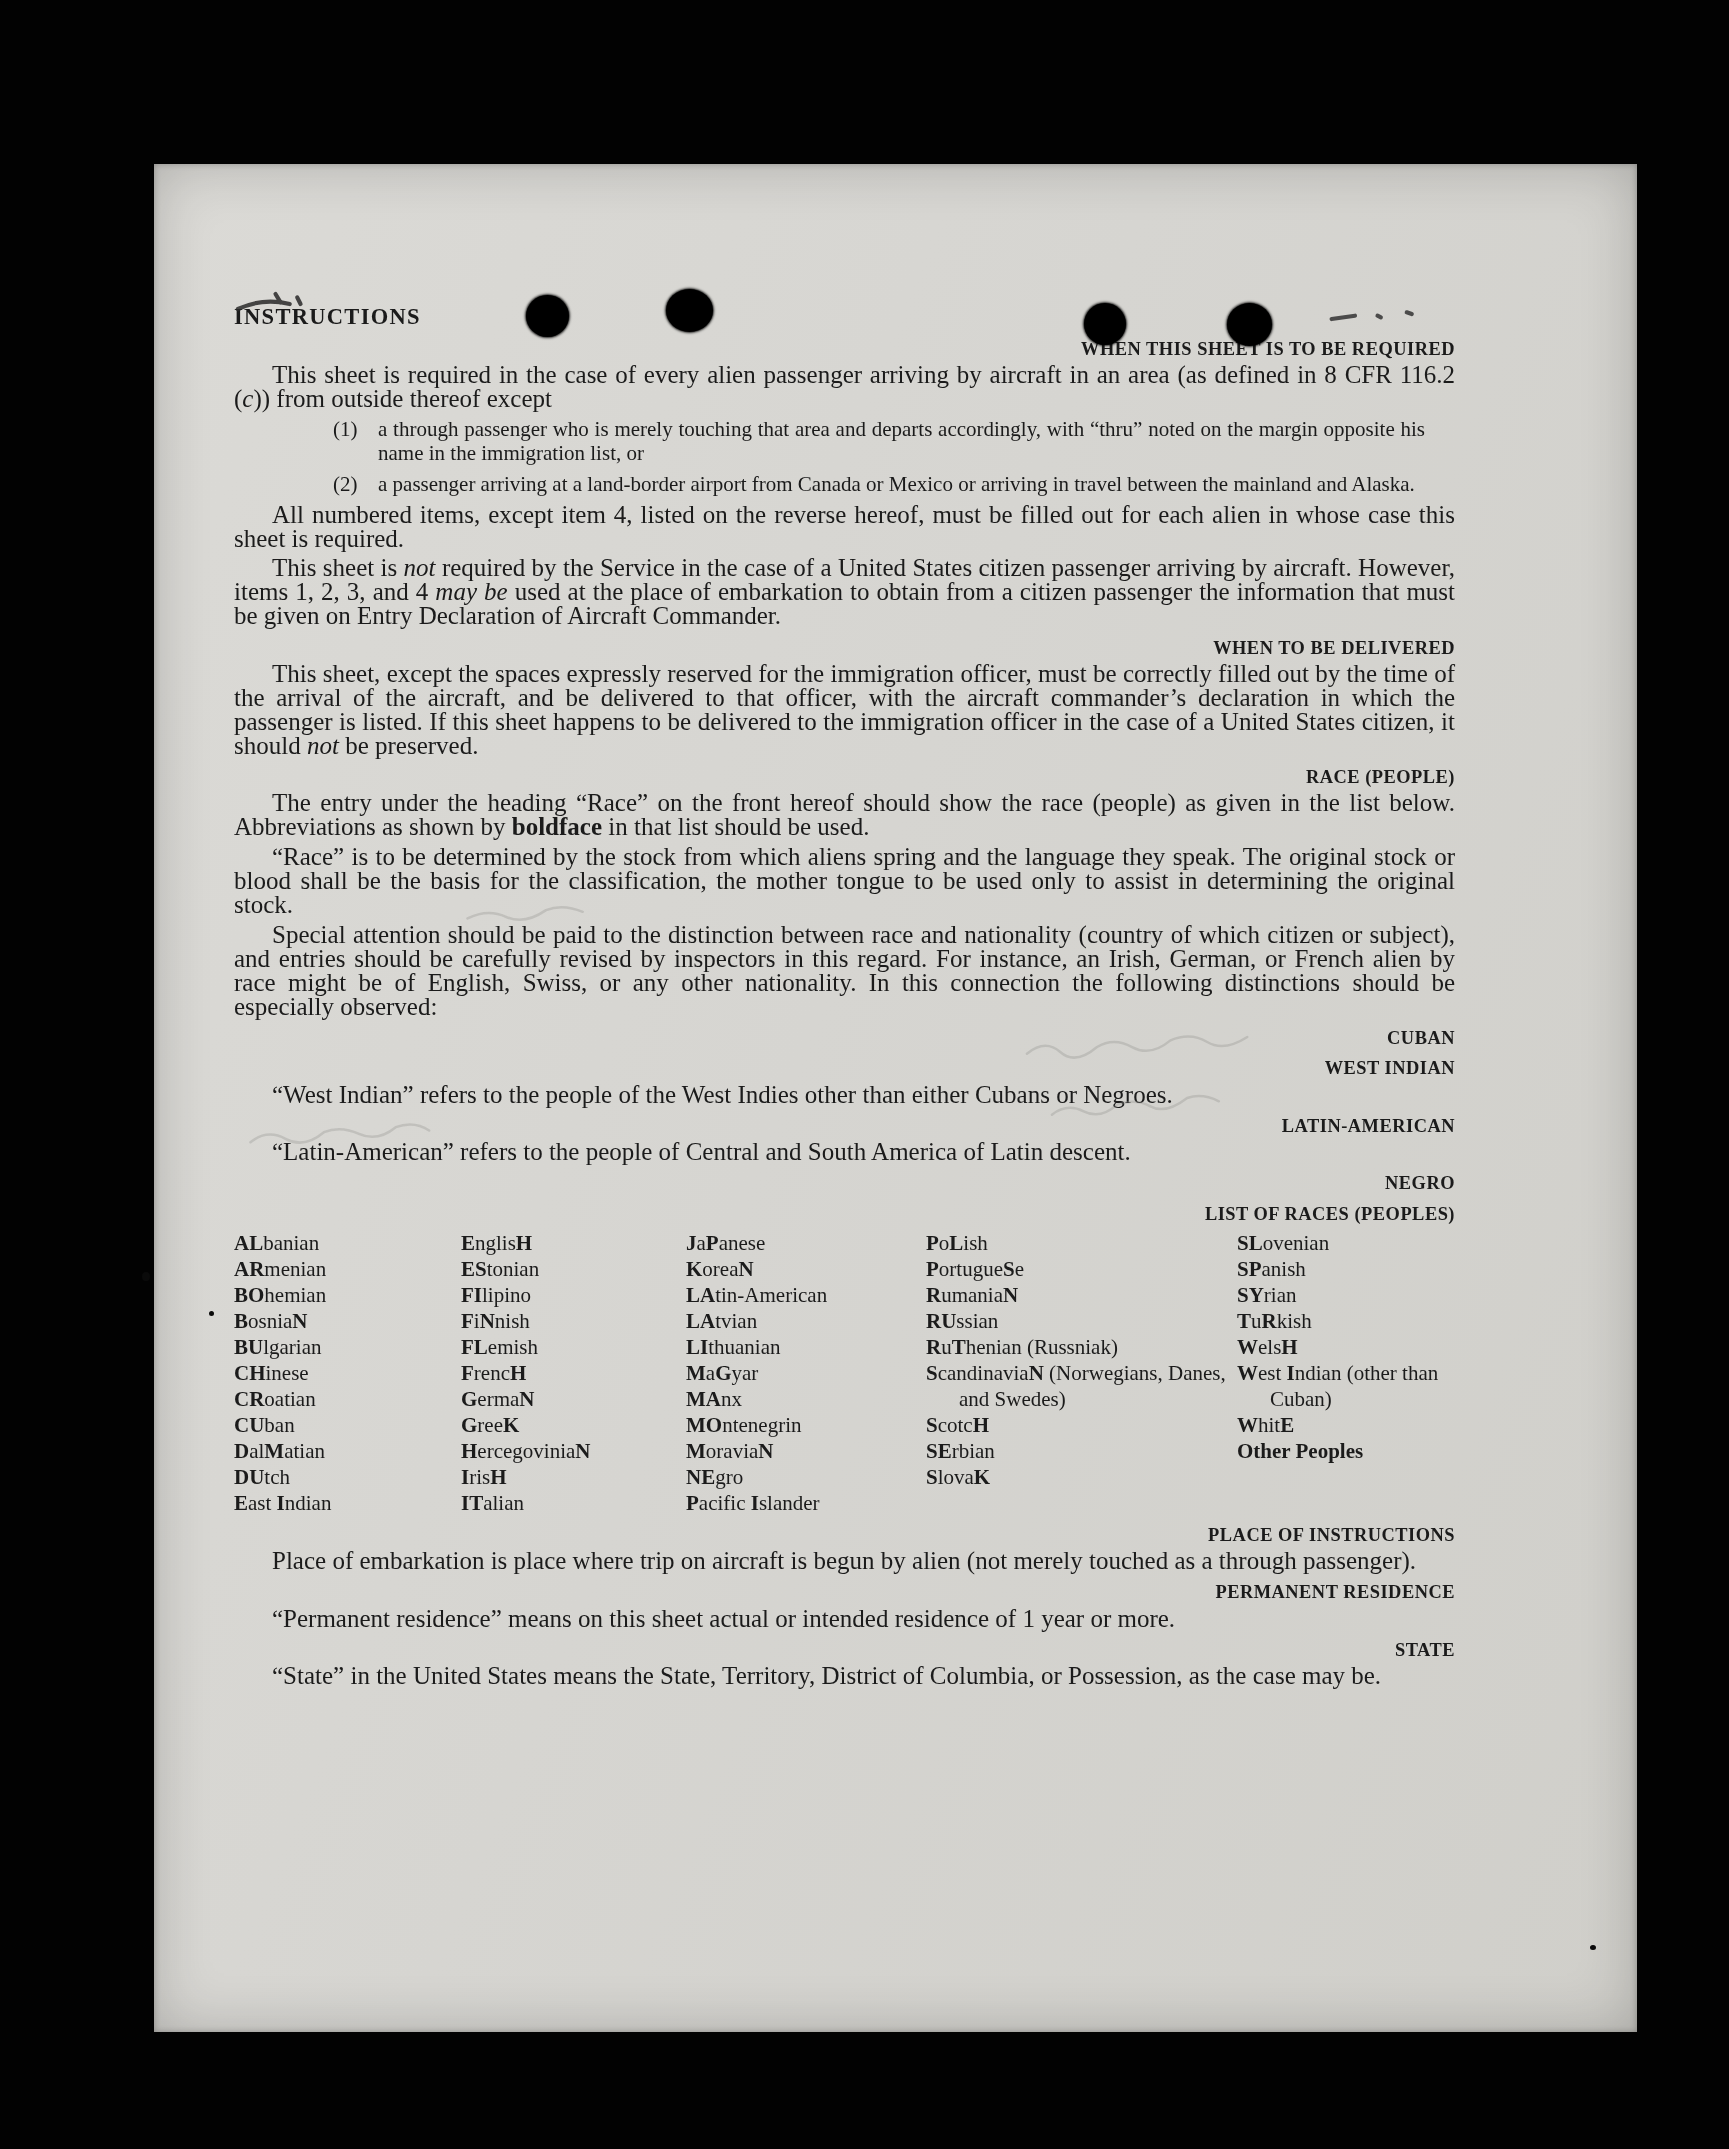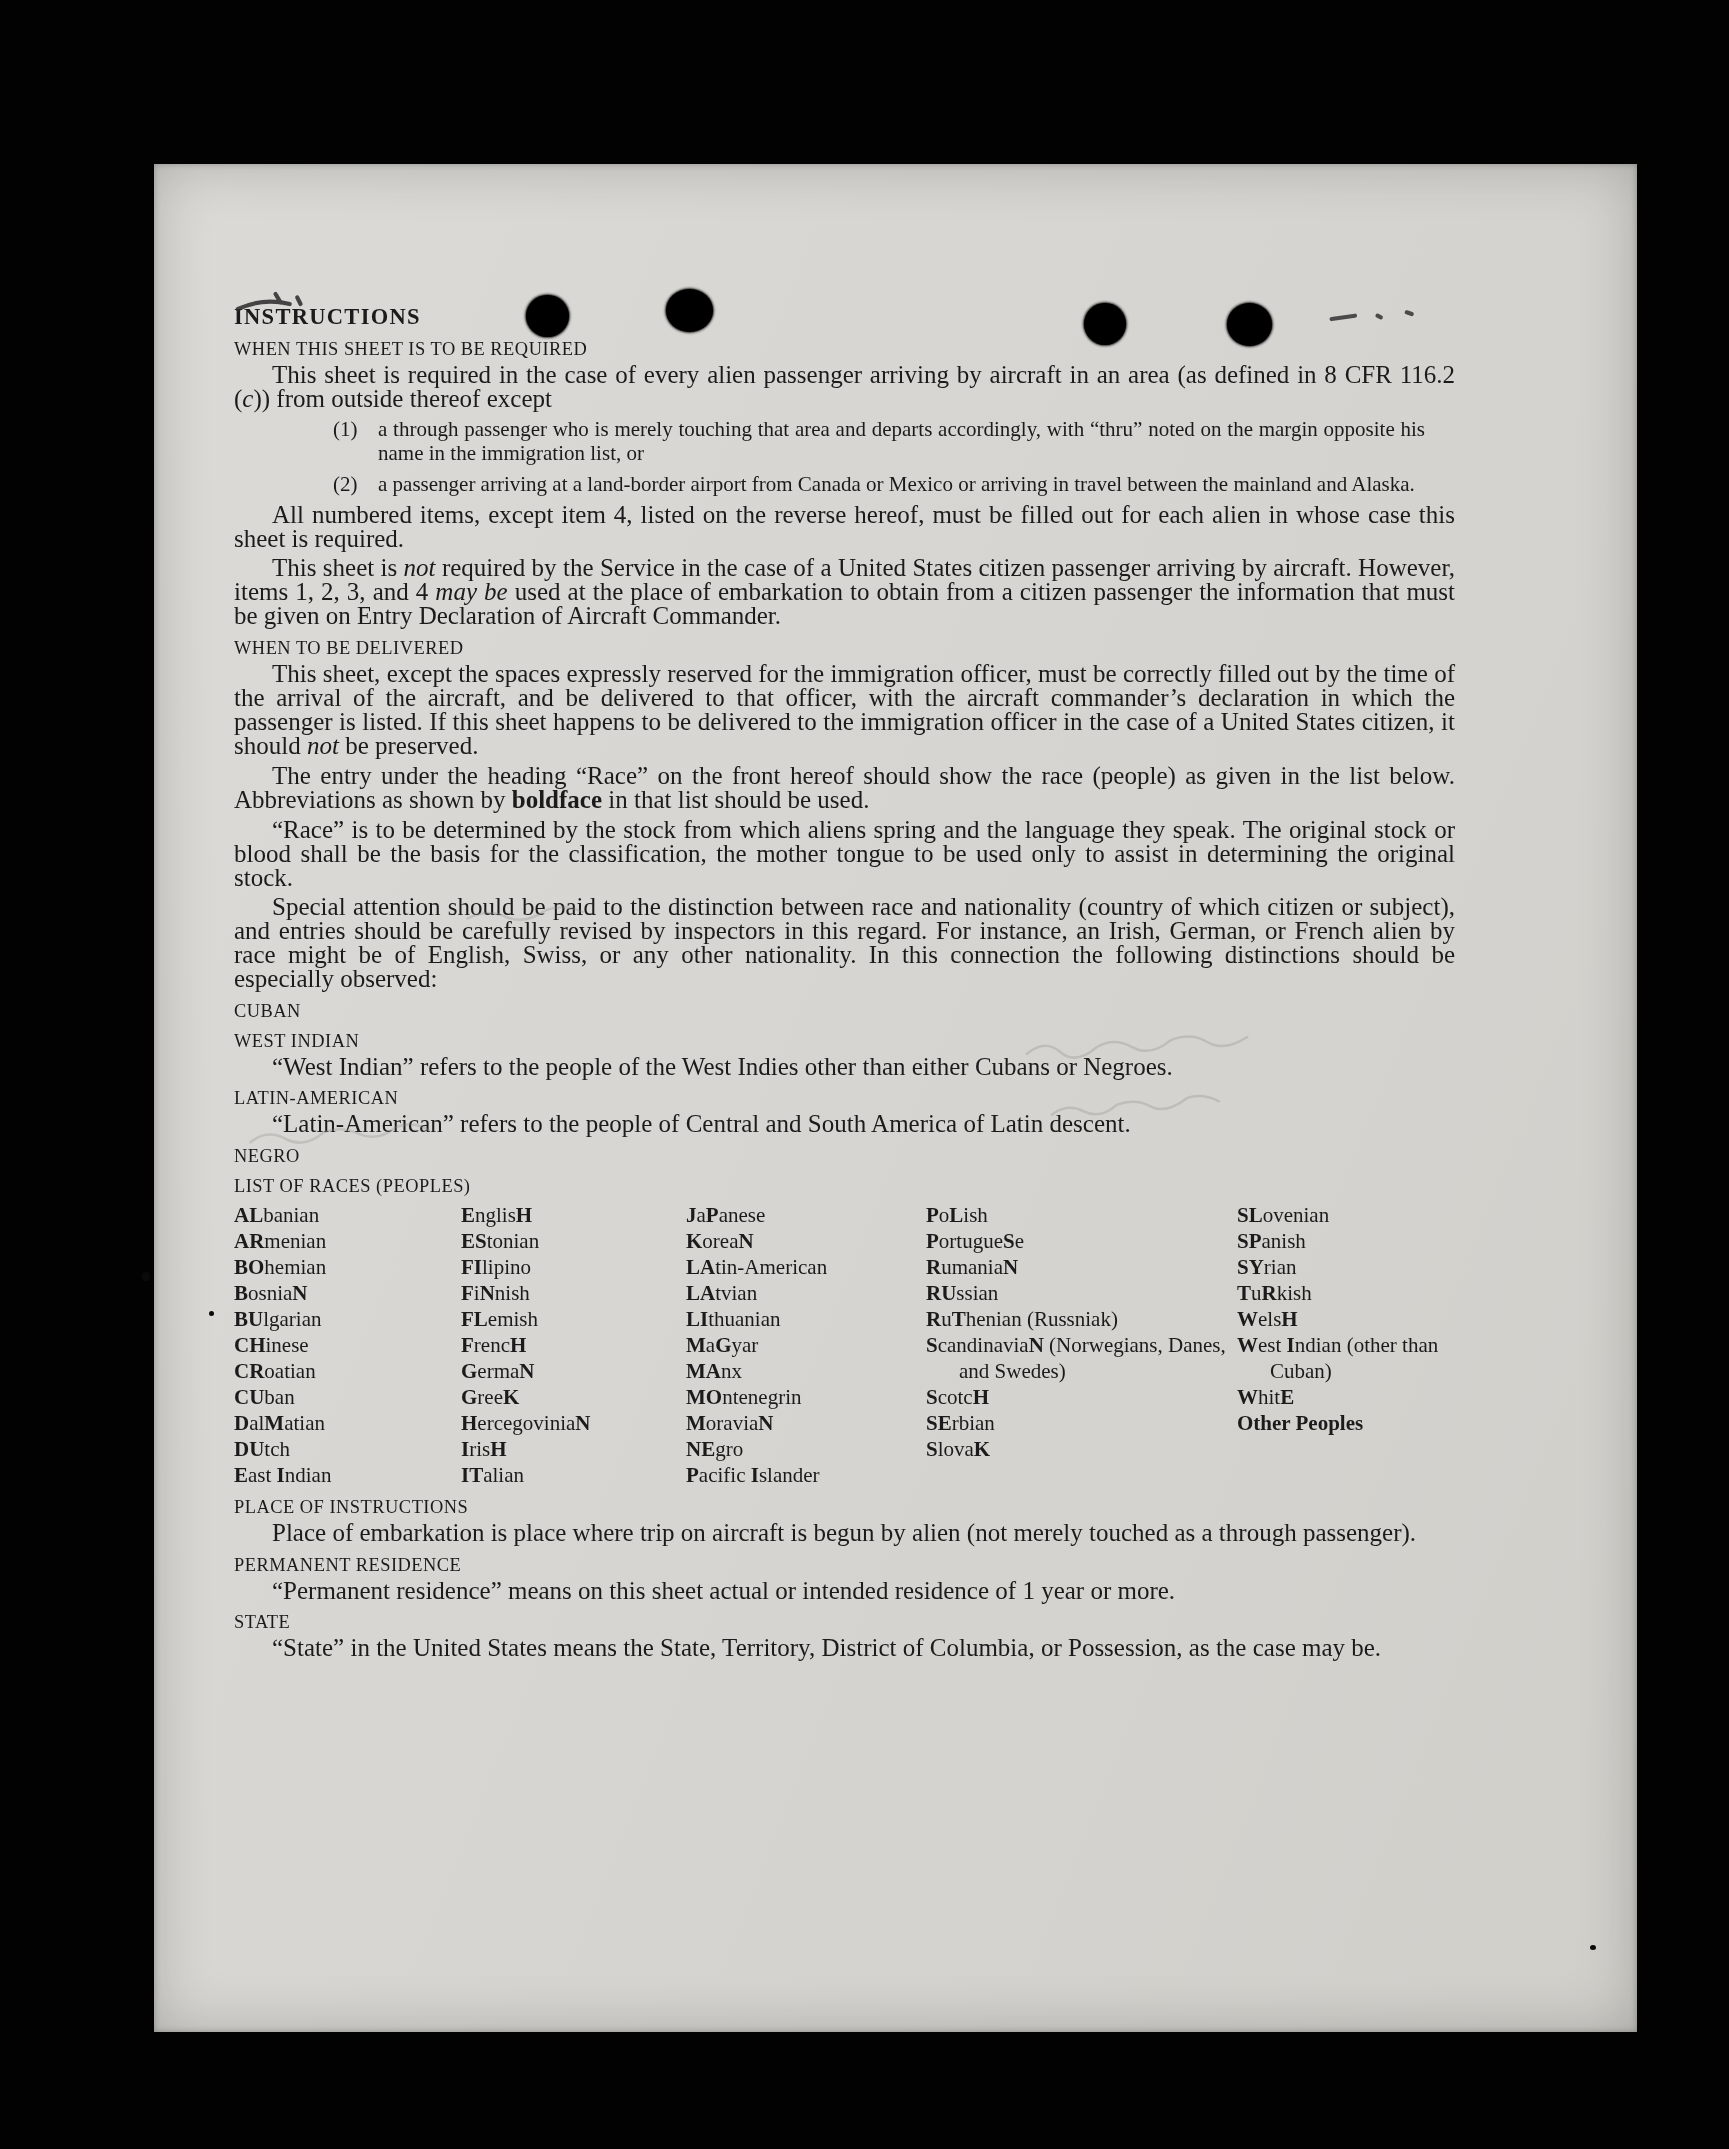--- a/index.html
+++ b/index.html
@@ -38,23 +38,23 @@
     width: 1221px;
   }
   h1.doc-title {
     margin: 0 0 5px 0;
     font-size: 22.5px;
     font-weight: bold;
     letter-spacing: 1.3px;
   }
   h2.sec-heading {
     margin: 9.2px 0 3.3px 0;
-    text-align: left;
+    text-align: right;
     font-size: 18.4px;
-    font-weight: normal;
+    font-weight: bold;
     letter-spacing: 0.5px;
   }
   p.body-p {
     margin: 0 0 5.8px 0;
     font-size: 25px;
     line-height: 24px;
     text-indent: 38px;
     text-align: justify;
   }
   .numbered {
@@ -110,20 +110,21 @@
             <span class="ntext">a through passenger who is merely touching that area and departs accordingly, with “thru” noted on the margin opposite his name in the immigration list, or</span>
           </div>
           <div class="numbered">
             <span class="num">(2)</span>
             <span class="ntext">a passenger arriving at a land-border airport from Canada or Mexico or arriving in travel between the mainland and Alaska.</span>
           </div>
           <p class="body-p">All numbered items, except item 4, listed on the reverse hereof, must be filled out for each alien in whose case this sheet is required.</p>
           <p class="body-p">This sheet is <i>not</i> required by the Service in the case of a United States citizen passenger arriving by aircraft. However, items 1, 2, 3, and 4 <i>may be</i> used at the place of embarkation to obtain from a citizen passenger the information that must be given on Entry Declaration of Aircraft Commander.</p>
           <h2 class="sec-heading">WHEN TO BE DELIVERED</h2>
           <p class="body-p">This sheet, except the spaces expressly reserved for the immigration officer, must be correctly filled out by the time of the arrival of the aircraft, and be delivered to that officer, with the aircraft commander’s declaration in which the passenger is listed. If this sheet happens to be delivered to the immigration officer in the case of a United States citizen, it should <i>not</i> be preserved.</p>
+          <h2 class="sec-heading">RACE (PEOPLE)</h2>
           <p class="body-p">The entry under the heading “Race” on the front hereof should show the race (people) as given in the list below. Abbreviations as shown by <b>boldface</b> in that list should be used.</p>
           <p class="body-p">“Race” is to be determined by the stock from which aliens spring and the language they speak. The original stock or blood shall be the basis for the classification, the mother tongue to be used only to assist in determining the original stock.</p>
           <p class="body-p">Special attention should be paid to the distinction between race and nationality (country of which citizen or subject), and entries should be carefully revised by inspectors in this regard. For instance, an Irish, German, or French alien by race might be of English, Swiss, or any other nationality. In this connection the following distinctions should be especially observed:</p>
           <h2 class="sec-heading">CUBAN</h2>
           <h2 class="sec-heading">WEST INDIAN</h2>
           <p class="body-p">“West Indian” refers to the people of the West Indies other than either Cubans or Negroes.</p>
           <h2 class="sec-heading">LATIN-AMERICAN</h2>
           <p class="body-p">“Latin-American” refers to the people of Central and South America of Latin descent.</p>
           <h2 class="sec-heading">NEGRO</h2>
           <h2 class="sec-heading">LIST OF RACES (PEOPLES)</h2>

